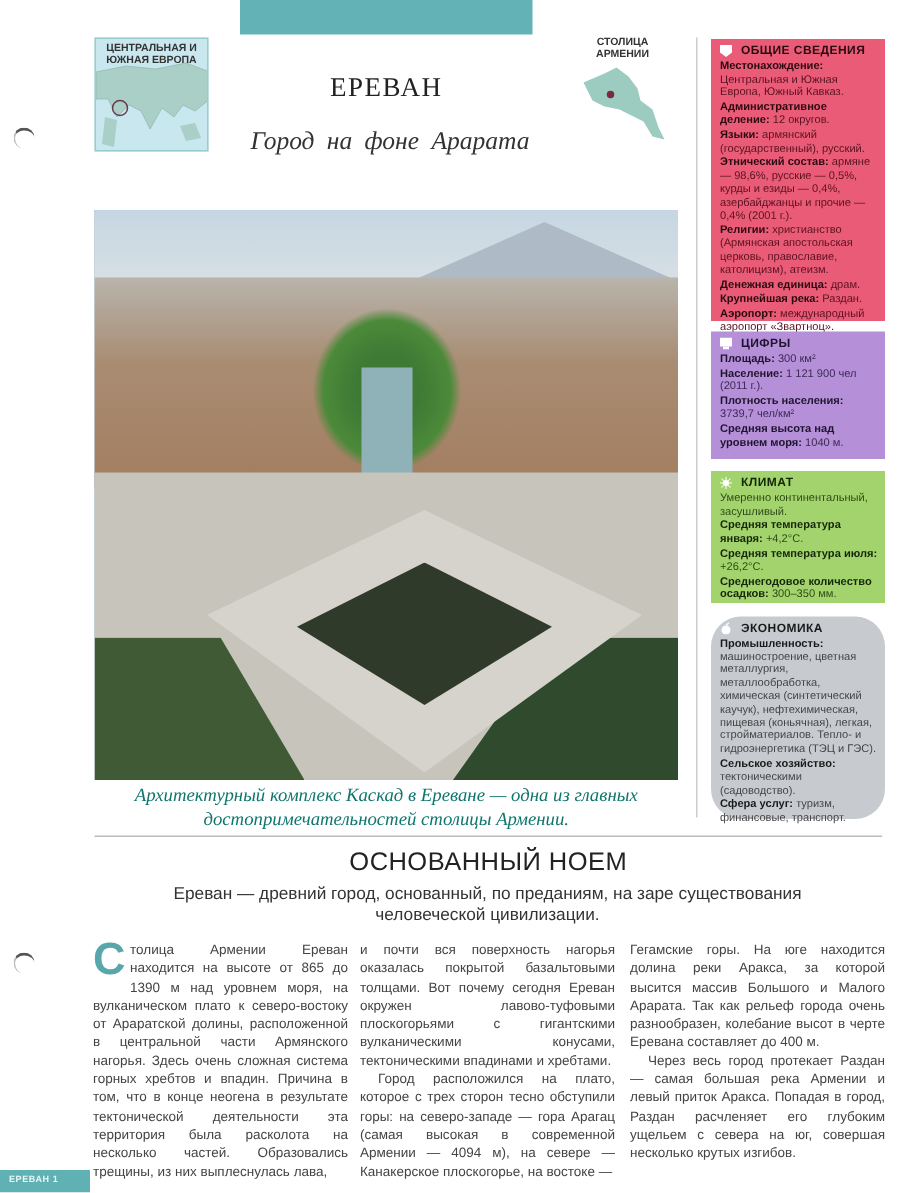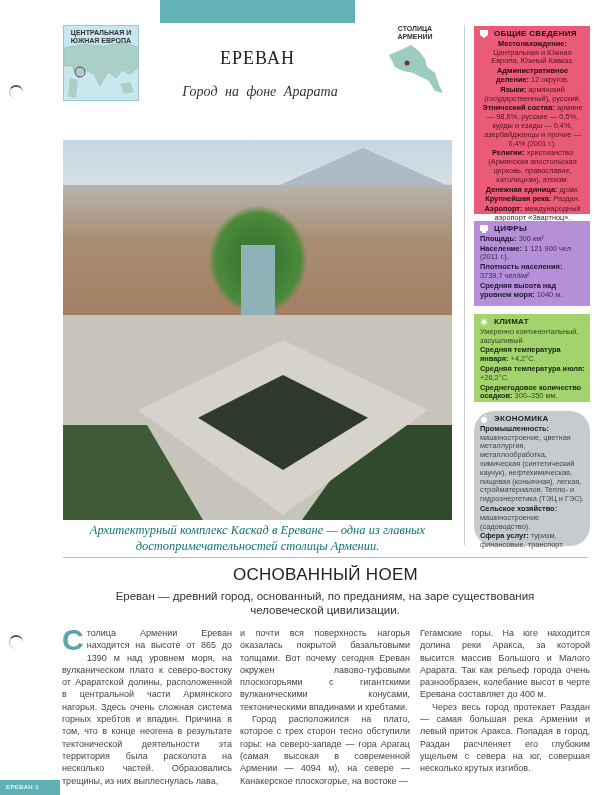--- a/index.html
+++ b/index.html
@@ -7,21 +7,21 @@
   body { position: relative; font-family: "Liberation Sans", sans-serif; color: #2a2a2a; }
 
   .top-band { position: absolute; left: 160px; top: 0; width: 195px; height: 23px; background: #63b3b6; }
   .binder-hole { position: absolute; width: 14px; height: 14px; border-radius: 50%; border-top: 2px solid #555; border-left: 1px solid #bbb; }
 
   .map-region { position: absolute; left: 63px; top: 25px; width: 76px; height: 76px; background: #c9e7ef; border: 1px solid #9cc; overflow: hidden; }
   .map-region .label { position: absolute; top: 3px; left: 0; width: 100%; text-align: center; font-size: 7px; font-weight: bold; color: #333; line-height: 8px; }
   .map-region svg { position: absolute; left: 0; top: 0; }
 
   .title { position: absolute; left: 155px; top: 48px; width: 205px; text-align: center; font-family: "Liberation Serif", serif; font-size: 18px; color: #222; letter-spacing: 1px; }
-  .subtitle { position: absolute; left: 140px; top: 84px; width: 240px; text-align: center; font-family: "Liberation Serif", serif; font-style: italic; font-size: 14px; color: #333; word-spacing: 4px; }
+  .subtitle { position: absolute; left: 140px; top: 84px; width: 240px; text-align: center; font-family: "Liberation Serif", serif; font-style: italic; font-size: 17px; color: #333; word-spacing: 4px; }
 
   .capital-map { position: absolute; left: 385px; top: 25px; width: 80px; height: 75px; }
   .capital-map .label { font-size: 7px; font-weight: bold; text-align: center; line-height: 8px; color: #333; width: 50px; margin-left: 5px; }
 
   .photo { position: absolute; left: 63px; top: 140px; width: 389px; height: 380px; overflow: hidden; background: #8aa6b5; }
   .photo .sky { position: absolute; left: 0; top: 0; width: 100%; height: 50px; background: linear-gradient(#c5d6e2, #d8e0e4); }
   .photo .mountain { position: absolute; top: 8px; left: 210px; width: 0; height: 0; border-left: 90px solid transparent; border-right: 90px solid transparent; border-bottom: 40px solid #aebbc6; }
   .photo .city { position: absolute; left: 0; top: 45px; width: 100%; height: 140px; background: linear-gradient(180deg, #b9b4ac 0%, #a88d73 40%, #a47d60 100%); }
   .photo .trees { position: absolute; left: 145px; top: 65px; width: 100px; height: 110px; background: radial-gradient(ellipse at center, #3e7a34 30%, #4c8a3a 60%, transparent 70%); }
   .photo .avenue { position: absolute; left: 178px; top: 105px; width: 34px; height: 75px; background: #8fb2b8; }
@@ -33,21 +33,21 @@
 
   .caption { position: absolute; left: 63px; top: 522px; width: 389px; text-align: center; font-family: "Liberation Serif", serif; font-style: italic; font-size: 12.5px; line-height: 16px; color: #0f766e; }
   .divider { position: absolute; left: 63px; top: 557px; width: 525px; height: 1px; background: #bbb; }
   .vline { position: absolute; left: 464px; top: 25px; width: 1px; height: 520px; background: #ccc; }
 
   .sidebar { position: absolute; left: 474px; width: 116px; padding: 4px 5px 5px 6px; font-size: 7.4px; line-height: 8.8px; }
   .sidebar .head { font-weight: bold; font-size: 8px; letter-spacing: 0.3px; margin-bottom: 1px; display: flex; align-items: center; gap: 6px; }
   .sidebar .icon { display: inline-block; width: 8px; height: 8px; }
   .sidebar b { font-weight: bold; }
   .sidebar p { margin-bottom: 1px; }
-  .box-general { top: 26px; height: 188px; background: #e95b77; color: #5a1220; text-align: center; }
+  .box-general { top: 26px; height: 188px; background: #e95b77; color: #5a1220; }
   .box-general b, .box-general .head { color: #2a0a10; }
   .box-numbers { top: 221px; height: 85px; background: #b58fd8; color: #3b2a55; }
   .box-numbers b, .box-numbers .head { color: #1e1430; }
   .box-climate { top: 314px; height: 88px; background: #a3d36d; color: #2f4b16; }
   .box-climate b, .box-climate .head { color: #142608; text-align: center; }
   .box-economy { top: 411px; height: 135px; background: #c7cbd0; color: #444; border-radius: 20px; }
   .box-economy b, .box-economy .head { color: #1a1a1a; }
 
   .section-title { position: absolute; left: 63px; top: 565px; width: 525px; text-align: center; font-size: 17px; color: #222; letter-spacing: 0.3px; }
   .lead { position: absolute; left: 100px; top: 589px; width: 450px; text-align: center; font-size: 11.5px; line-height: 14px; color: #333; }
@@ -155,21 +155,21 @@
 
 <div class="sidebar box-economy">
   <div class="head">
     <svg class="icon" viewBox="0 0 8 8">
         <circle cx="4" cy="5" r="3" fill="#fff"></circle>
         <path d="M4 2 L6 0" stroke="#fff" stroke-width="0.8"></path>
       </svg>
     <span>ЭКОНОМИКА</span>
   </div>
   <p><b>Промышленность:</b> <span>машиностроение, цветная металлургия, металлообработка, химическая (синтетический каучук), нефтехимическая, пищевая (коньячная), легкая, стройматериалов. Тепло- и гидроэнергетика (ТЭЦ и ГЭС).</span></p>
-  <p><b>Сельское хозяйство:</b> <span>машиностроение (садоводство).</span></p>
+  <p><b>Сельское хозяйство:</b> <span>тектоническими (садоводство).</span></p>
   <p><b>Сфера услуг:</b> <span>туризм, финансовые, транспорт.</span></p>
 </div>
 
 <div class="section-title">ОСНОВАННЫЙ НОЕМ</div>
 <div class="lead">Ереван — древний город, основанный, по преданиям, на заре существования человеческой цивилизации.</div>
 
 <div class="col col-1">
   <span class="dropcap">С</span>
   <p>толица Армении Ереван находится на высоте от 865 до 1390 м над уровнем моря, на вулканическом плато к северо-востоку от Араратской долины, расположенной в центральной части Армянского нагорья. Здесь очень сложная система горных хребтов и впадин. Причина в том, что в конце неогена в результате тектонической деятельности эта территория была расколота на несколько частей. Образовались трещины, из них выплеснулась лава,</p>
 </div>

